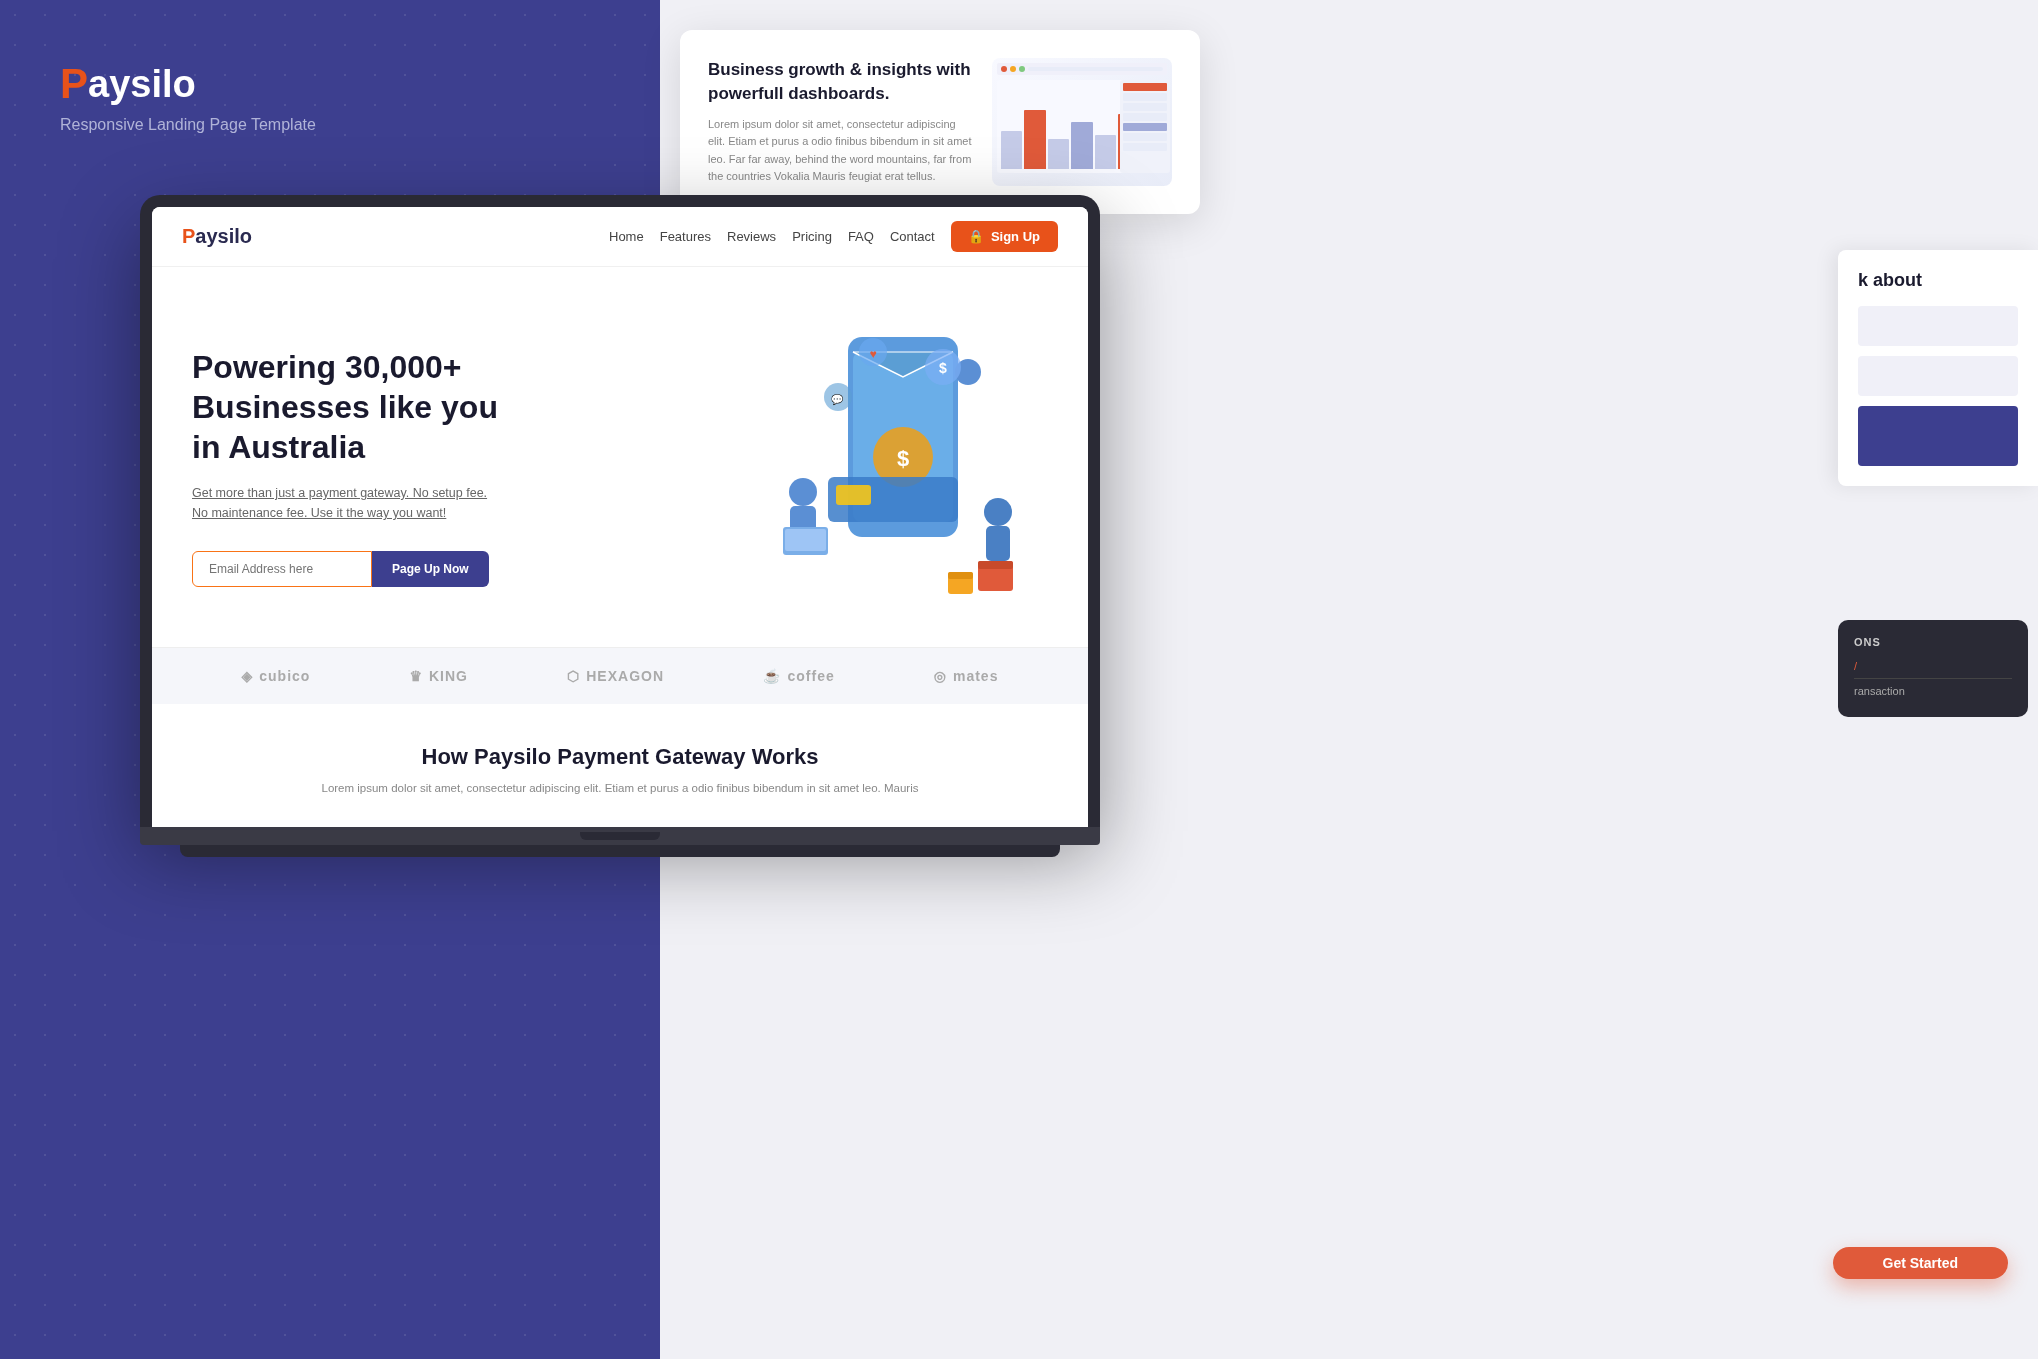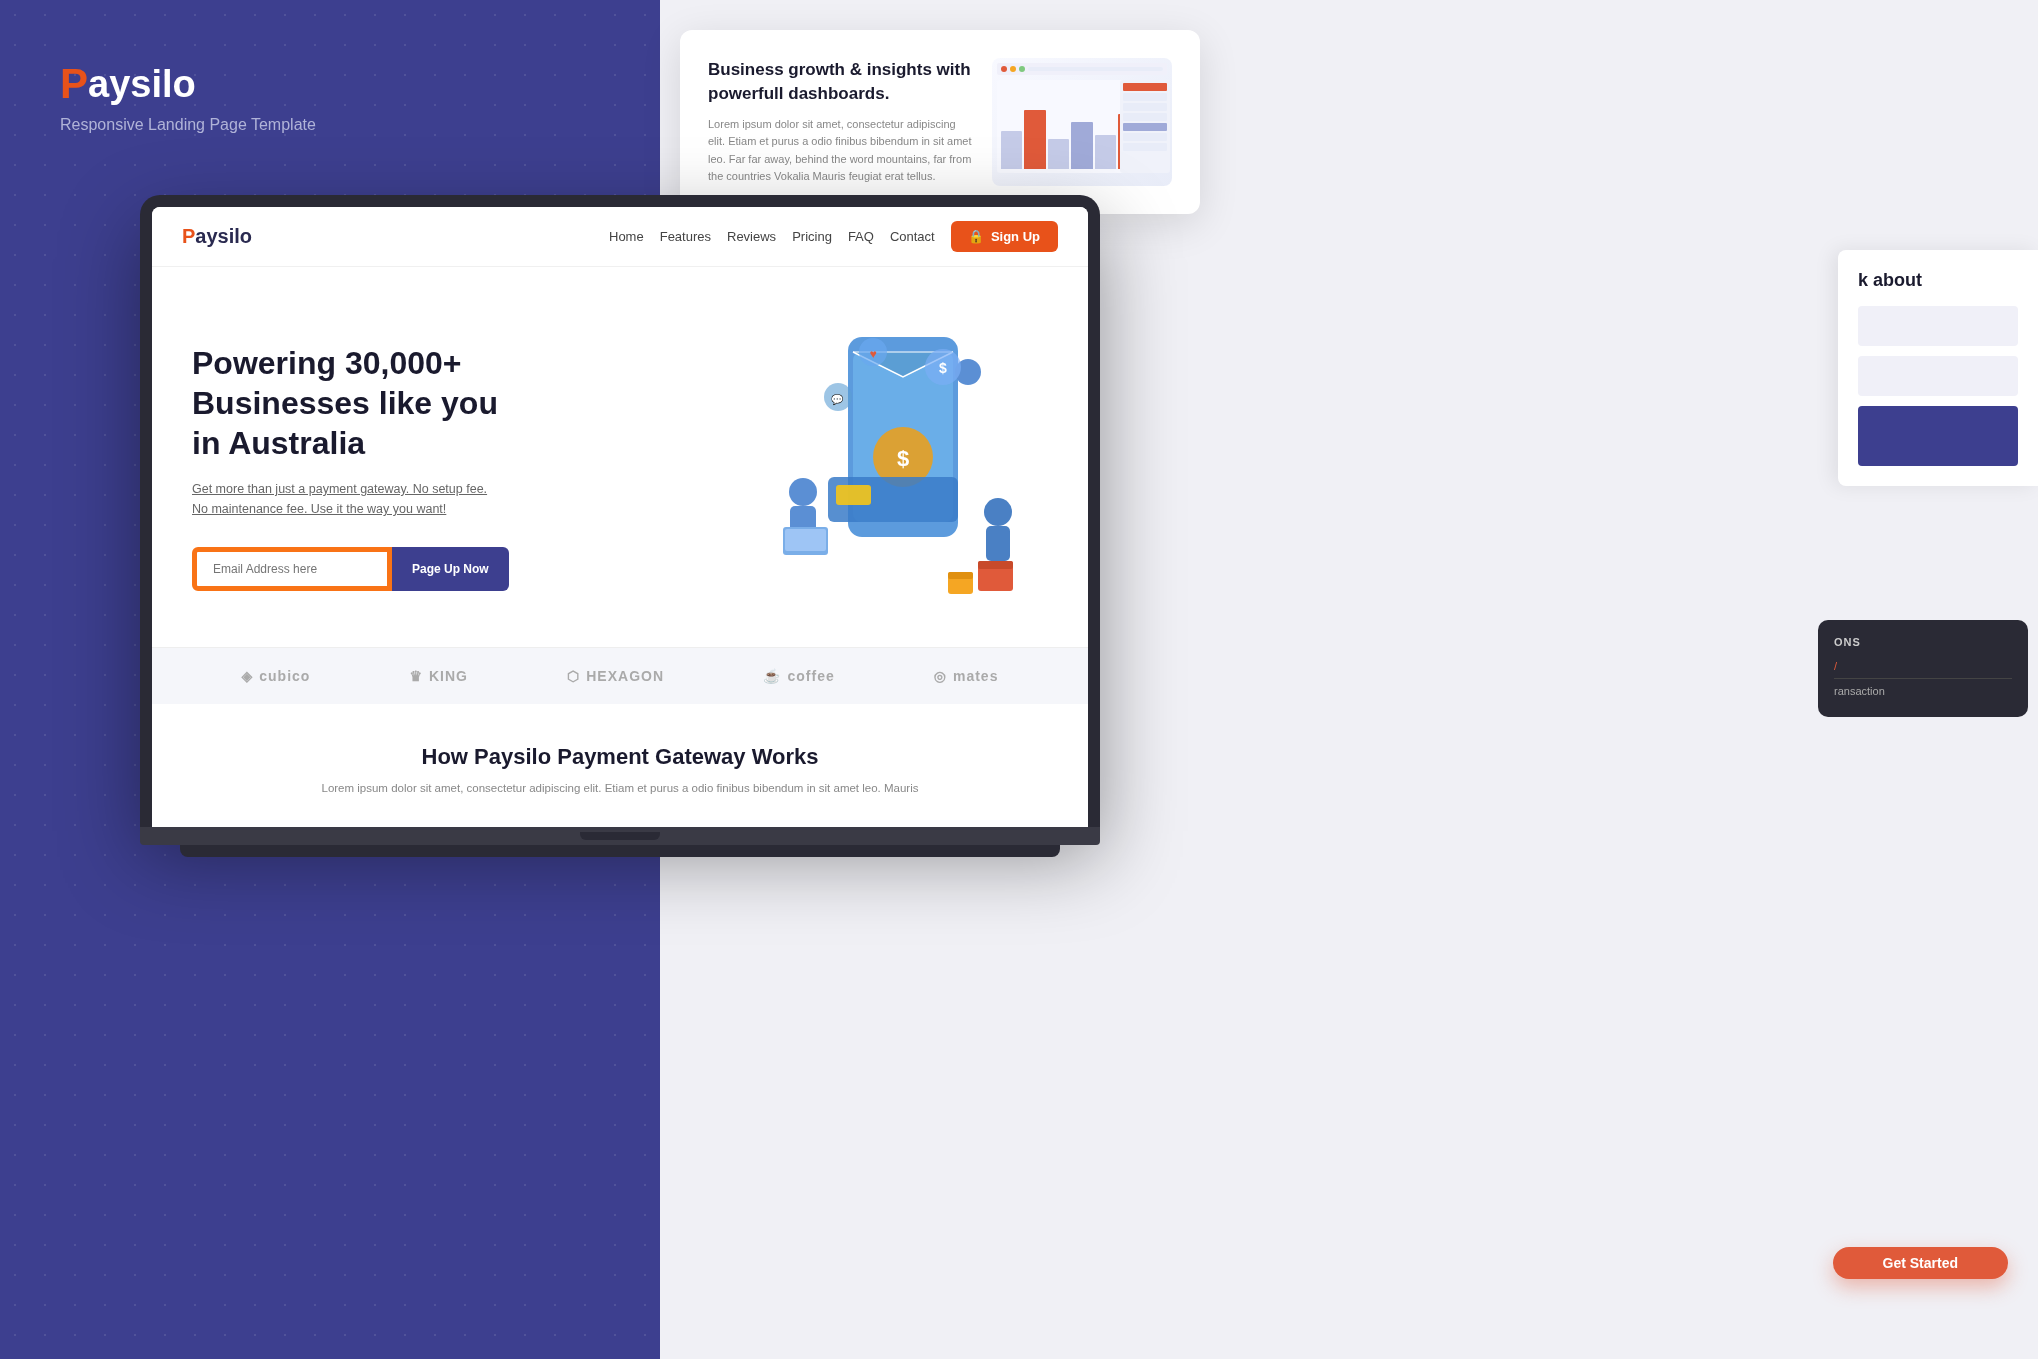--- a/index.html
+++ b/index.html
@@ -206,26 +206,26 @@
       line-height: 1.6;
       margin-bottom: 28px;
       max-width: 300px;
       text-decoration: underline;
     }
     .hero-form {
       display: flex;
       gap: 0;
     }
     .hero-email-input {
-      border: 5px solid #f97316;
+      border: 1px solid #f97316;
       border-radius: 6px 0 0 6px;
       padding: 10px 16px;
       font-size: 12px;
       color: #aaa;
-      width: 200px;
+      width: 180px;
       outline: none;
     }
     .hero-cta-btn {
       background: #3d3f8f;
       color: white;
       border: none;
       border-radius: 0 6px 6px 0;
       padding: 10px 20px;
       font-size: 12px;
       font-weight: 600;
@@ -302,21 +302,21 @@
       height: 12px;
       border-radius: 0 0 8px 8px;
       margin: 0 40px;
     }
 
     
     .right-transaction-panel {
       position: absolute;
       top: 620px;
       right: 10px;
-      width: 210px;
+      width: 190px;
       background: #2a2a35;
       border-radius: 10px;
       padding: 16px;
       color: white;
     }
     .rt-header {
       font-size: 11px;
       font-weight: 700;
       letter-spacing: 1px;
       color: #ccc;

